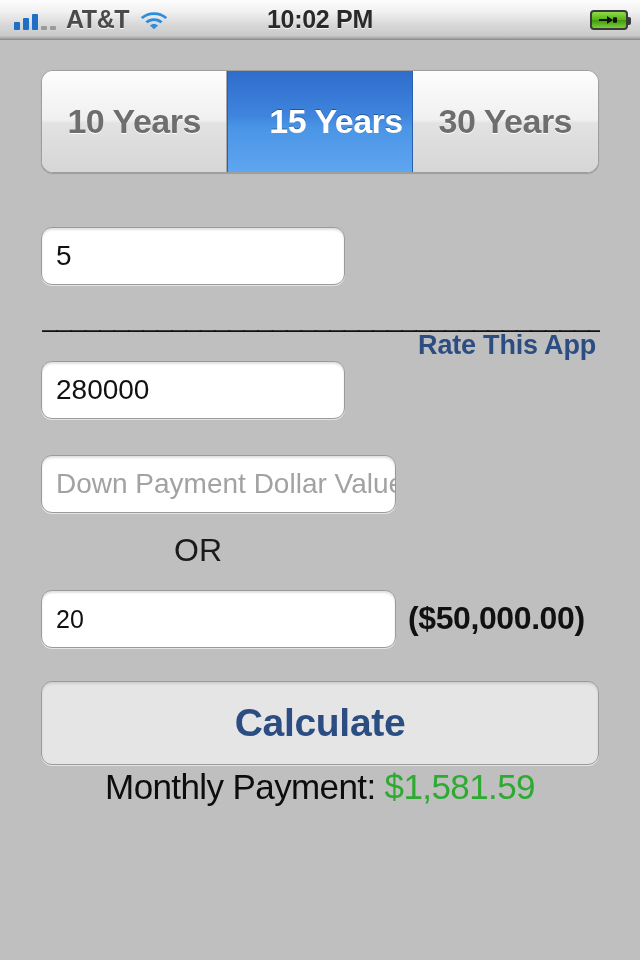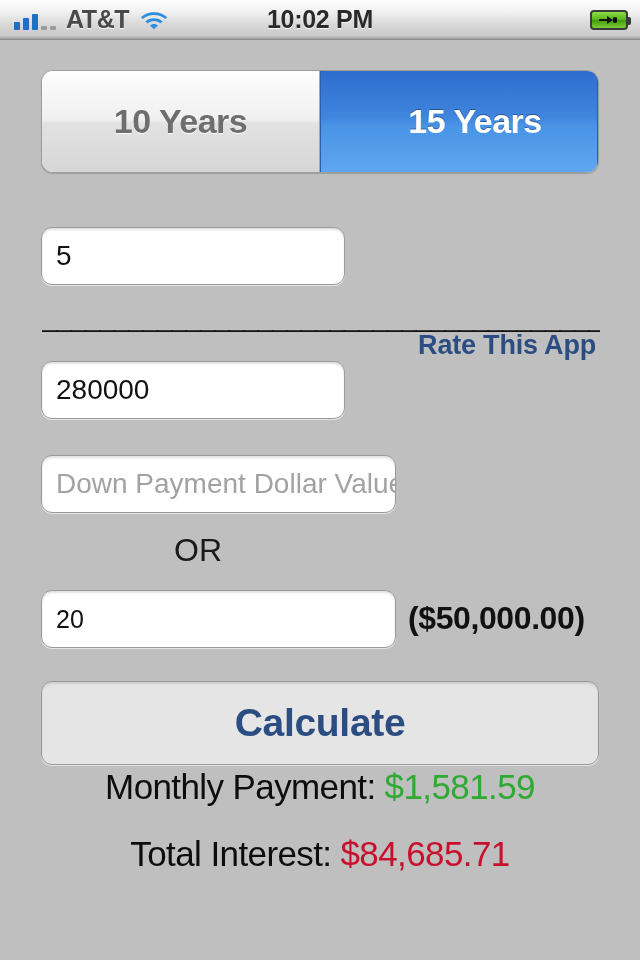--- a/index.html
+++ b/index.html
@@ -289,20 +289,21 @@
       </svg>
     </span>
   </div>
 </div>
 
 <div class="app">
 
   <div class="segmented">
     <div class="seg">10 Years</div>
     <div class="seg selected">15 Years</div>
+    <div class="seg">30 Years</div>
   </div>
 
   <div class="field" id="rate-field">5</div>
 
   <div class="divider">______________________________________________________</div>
 
   <div class="rate-link">Rate This App</div>
 
   <div class="field" id="price-field">280000</div>
 
@@ -313,17 +314,14 @@
   <div class="field" id="percent-field">20</div>
 
   <div class="dollar-note">($50,000.00)</div>
 
   <div class="calc-button">Calculate</div>
 
   <div class="result-row" id="monthly-row">
     <span class="result-label">Monthly Payment:</span><span class="result-value value-green">$1,581.59</span>
   </div>
 
-  <div class="result-row" id="interest-row">
-    <span class="result-label">Total Interest:</span><span class="result-value value-red">$84,685.71</span>
-  </div>
 
 </div>
 
 </body></html>

